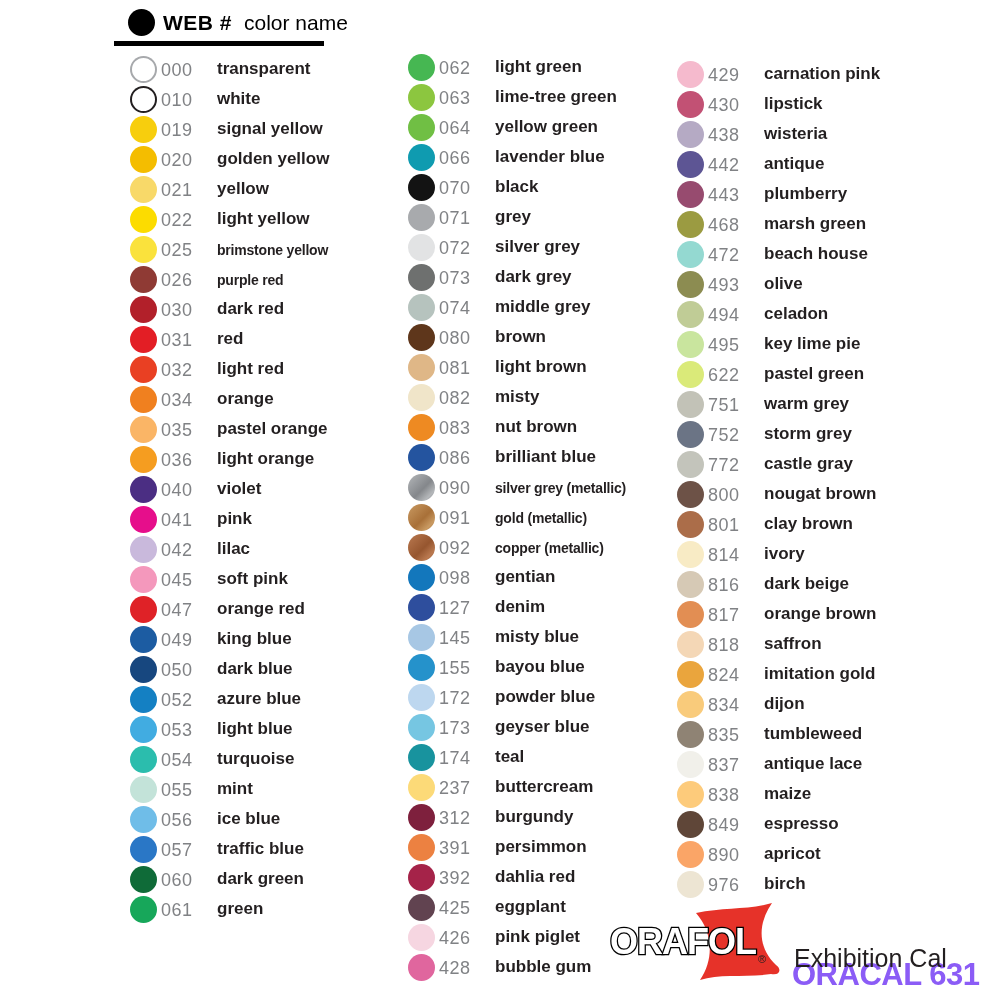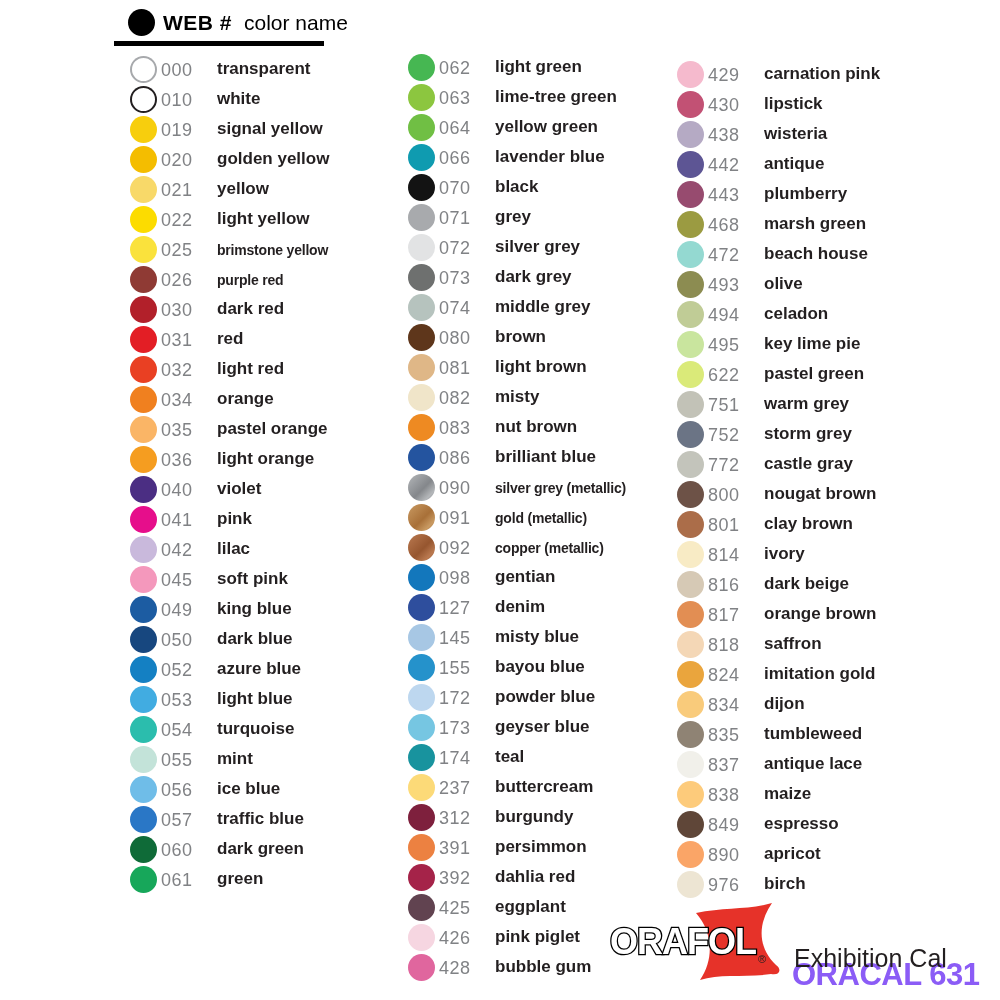--- a/index.html
+++ b/index.html
@@ -129,20 +129,25 @@
       <span class="swatch" style="background: rgb(201, 185, 220);"></span>
       <span class="code">042</span>
       <span class="name">lilac</span>
     </div>
     <div class="row">
       <span class="swatch" style="background: rgb(244, 152, 188);"></span>
       <span class="code">045</span>
       <span class="name">soft pink</span>
     </div>
     <div class="row">
+      <span class="swatch" style="background: rgb(223, 34, 39);"></span>
+      <span class="code">047</span>
+      <span class="name">orange red</span>
+    </div>
+    <div class="row">
       <span class="swatch" style="background: rgb(28, 92, 162);"></span>
       <span class="code">049</span>
       <span class="name">king blue</span>
     </div>
     <div class="row">
       <span class="swatch" style="background: rgb(23, 71, 127);"></span>
       <span class="code">050</span>
       <span class="name">dark blue</span>
     </div>
     <div class="row">

